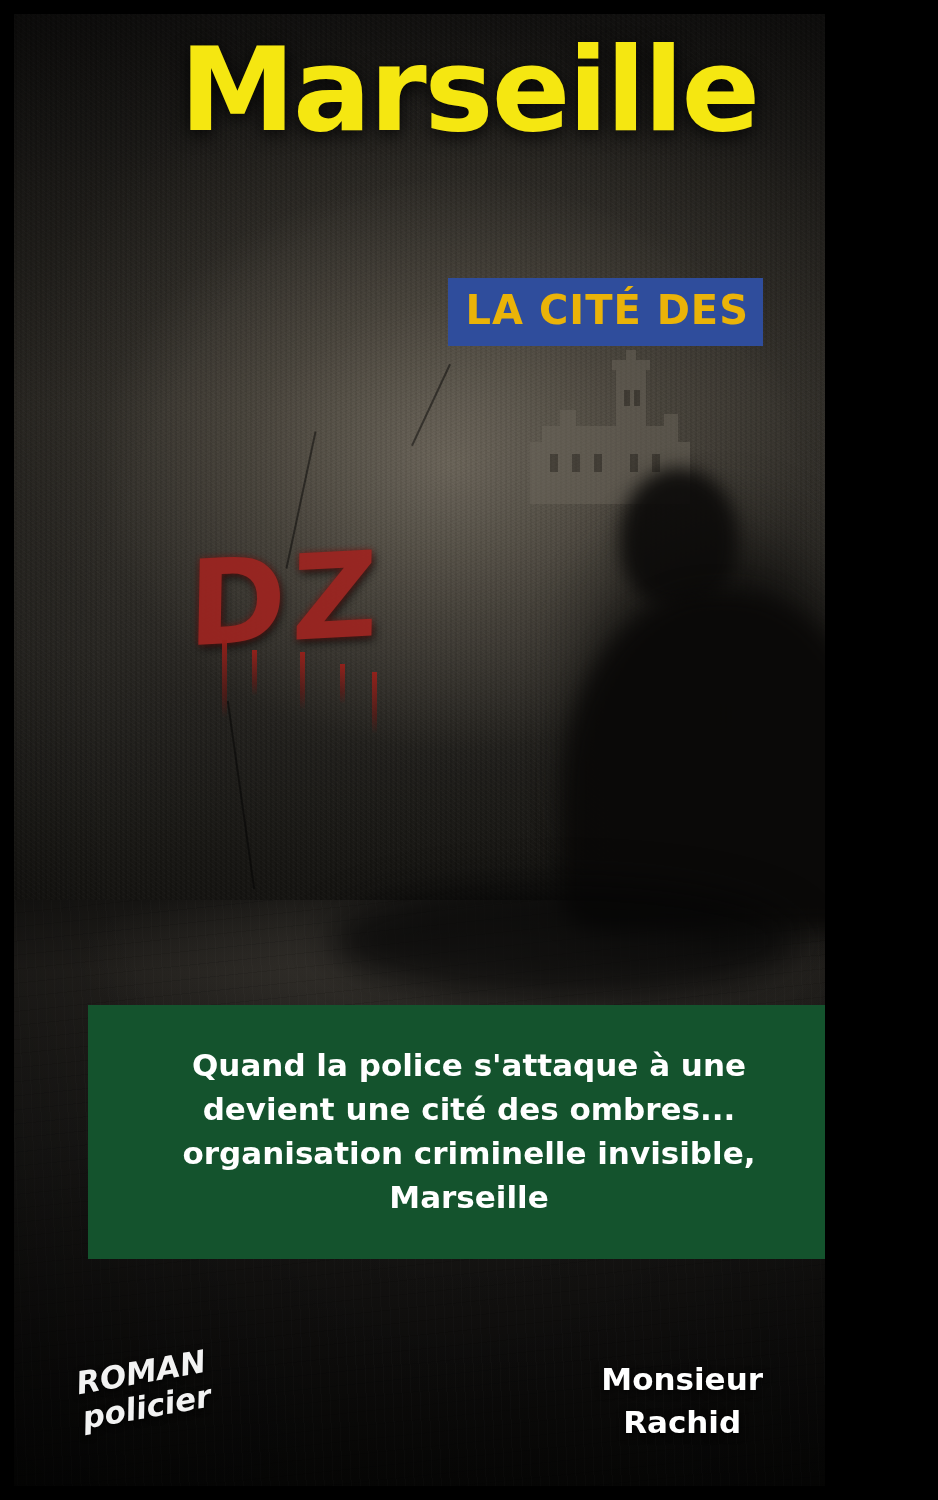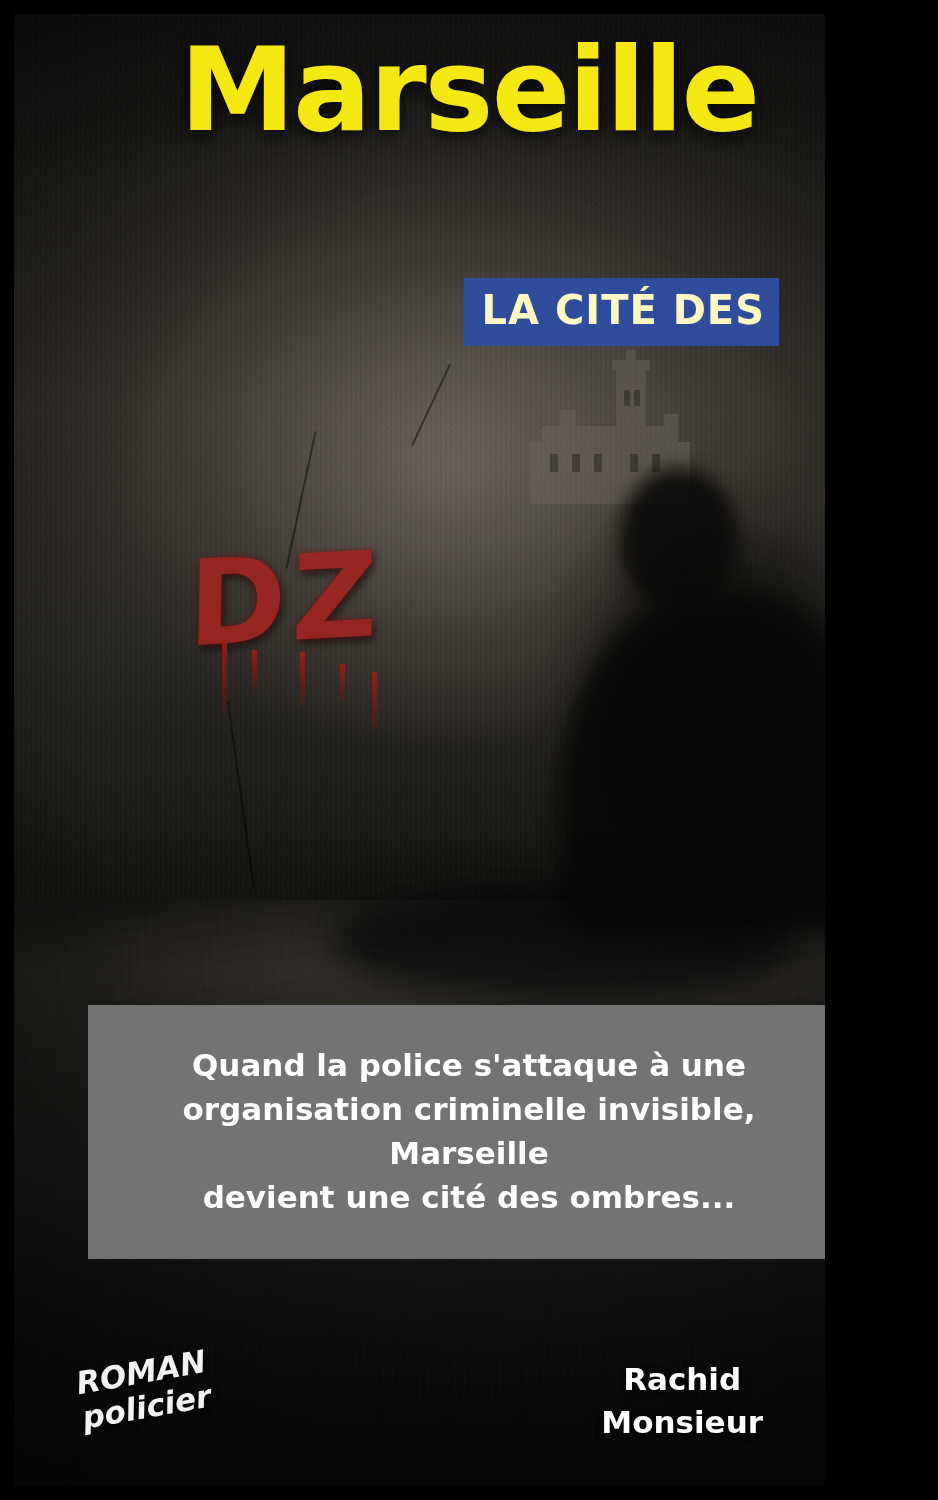--- a/index.html
+++ b/index.html
@@ -173,40 +173,40 @@
   }
   .title-line2 {
     display: block;
     font-size: 112px;
     letter-spacing: 1px;
     margin-top: 4px;
   }
 
   .subtitle-box {
     position: absolute;
-    right: 46px;
+    right: 62px;
     top: 278px;
     background: #2f4d9c;
-    color: #fef9c3;
+    color: #eab308;
     font-family: "DejaVu Sans", sans-serif;
     font-weight: 700;
     font-size: 40px;
     line-height: 1.24;
     letter-spacing: 1px;
     padding: 8px 14px 10px 18px;
     text-align: right;
   }
   .subtitle-line { display: block; }
 
   .tagline-box {
     position: absolute;
     left: 88px;
     top: 1005px;
     width: 762px;
-    background: #737373;
+    background: #14532d;
     color: #ffffff;
     text-align: center;
     padding: 38px 26px 40px 26px;
     box-sizing: border-box;
     font-family: "DejaVu Sans", sans-serif;
     font-weight: 700;
     font-size: 31px;
     line-height: 1.42;
   }
   .tagline-line { display: block; }
@@ -305,28 +305,28 @@
   <div class="title-main">
     <span class="title-line1">Marseille</span>
   </div>
 
   <div class="subtitle-box">
     <span class="subtitle-line">LA CITÉ DES</span>
   </div>
 
   <div class="tagline-box">
     <span class="tagline-line">Quand la police s'attaque à une</span>
+    <span class="tagline-line">devient une cité des ombres...</span>
     <span class="tagline-line">organisation criminelle invisible, Marseille</span>
-    <span class="tagline-line">devient une cité des ombres...</span>
   </div>
 
   <div class="genre-badge">
     <span class="genre-line">ROMAN</span>
     <span class="genre-line">policier</span>
   </div>
 
   <div class="author">
+    <span class="author-line">Monsieur</span>
     <span class="author-line">Rachid</span>
-    <span class="author-line">Monsieur</span>
   </div>
 
   <div class="frame"></div>
 </div>
 
 </body></html>

